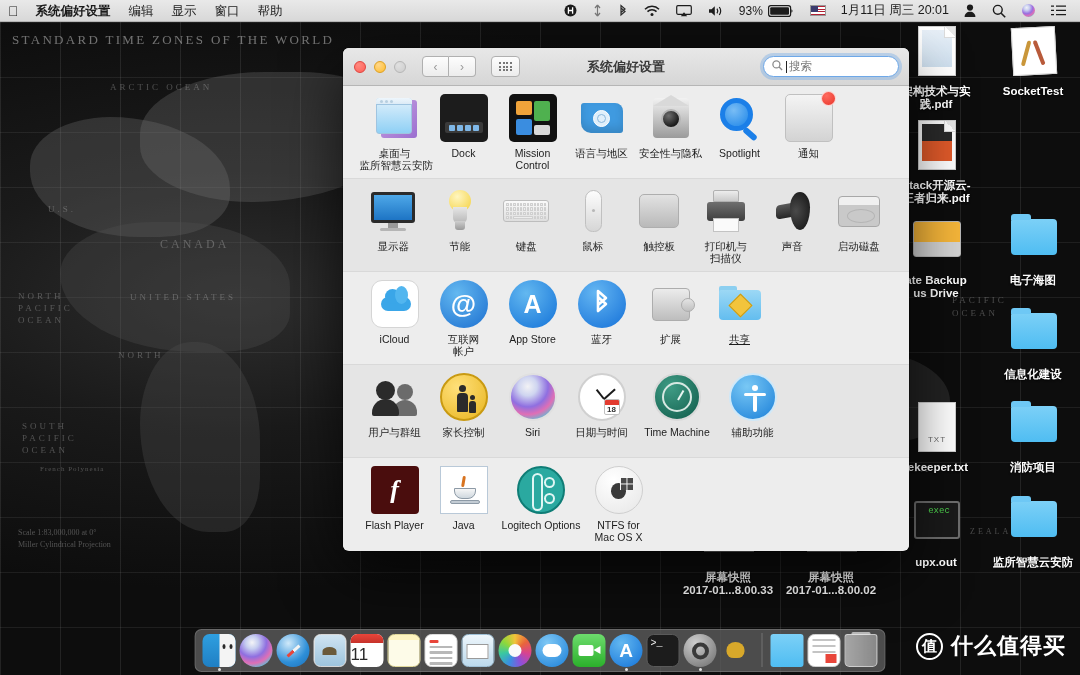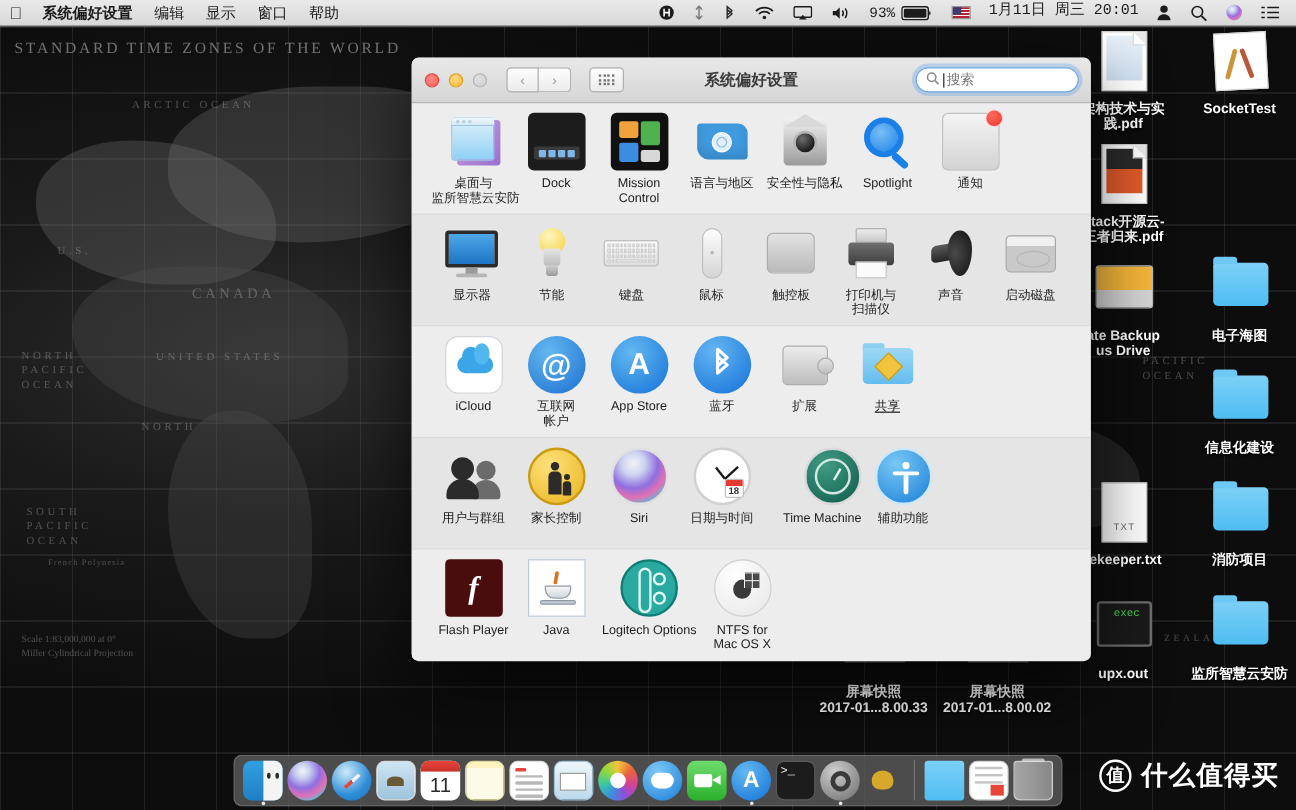--- a/index.html
+++ b/index.html
@@ -53,21 +53,21 @@
   
   #menubar {
     position: absolute; left: 0; top: 0; width: 1080px; height: 22px;
     background: linear-gradient(#e9e9e9, #d8d8d8);
     border-bottom: 1px solid #b4b4b4;
     display: flex; align-items: center;
     font-size: 12.5px; color: #1b1b1b;
     z-index: 50;
   }
   #menubar .left { display: flex; align-items: center; }
-  #menubar .right { margin-left: auto; display: flex; padding-right: 6px; font-family: Liberation Mono, monospace; }
+  #menubar .right { margin-left: auto; display: flex; align-items: center; padding-right: 6px; }
   .mb-item { padding: 0 9px; line-height: 22px; height: 22px; cursor: default; white-space: nowrap; }
   .mb-item.bold { font-weight: bold; }
   .mb-icon { padding: 0 8px; height: 22px; display: flex; align-items: center; }
   .apple-logo { font-size: 14px; line-height: 1; }
   .mb-time { padding: 0 7px; font-size: 12.5px; white-space: nowrap; }
   .battery-pct { padding-right: 3px; font-size: 12px; }
   .flag {
     width: 16px; height: 11px; display: inline-block; position: relative;
     background: linear-gradient(to bottom,
       #b22234 0 14%, #fff 14% 28%, #b22234 28% 42%, #fff 42% 56%,
@@ -432,21 +432,21 @@
   .d-siri { border-radius: 50%; background: radial-gradient(circle at 38% 26%, #f4f4f7 0%, #c6cef0 20%, #8f6fe0 45%, #e06fb5 65%, #4fc8d8 84%, #2a2a4a 100%); }
   .d-safari { border-radius: 50%; background: radial-gradient(circle at 36% 28%, #cfe9fa, #2e8fd8 60%, #1d6fb8); position: relative; }
   .d-safari .needle { position: absolute; left: 50%; top: 50%; width: 16px; height: 3px;
     background: linear-gradient(90deg, #e8453a 50%, #f4f4f4 50%); transform: translate(-50%,-50%) rotate(-42deg); }
   .d-preview { background: #f4f4f4; border: 1px solid #d6d6d6; overflow: hidden; }
   .d-preview .sky { position: absolute; inset: 0; background: linear-gradient(#cfe4f2, #9ec4dd); }
   .d-preview .bird { position: absolute; left: 8px; top: 12px; width: 14px; height: 8px;
     background: #6b5a3a; border-radius: 50% 50% 0 0; }
   .d-cal { background: #fff; overflow: hidden; }
   .d-cal .hd { height: 9px; background: linear-gradient(#e8453a, #c6322a); }
-  .d-cal .day { font-size: 17px; text-align: center; color: #2a2a2a; line-height: 23px; font-weight: 300; }
+  .d-cal .day { font-size: 17px; color: #2a2a2a; line-height: 23px; font-weight: 300; }
   .d-notes { background: linear-gradient(#fdf3c0 0 16%, #fdfbe8 16% 100%); border: 1px solid #e0d89a; }
   .d-remind { background: #fff; border: 1px solid #dcdcdc; padding: 5px 4px; }
   .d-remind i { display: block; height: 2.5px; background: #b8b8b8; margin-bottom: 3px; border-radius: 1px; }
   .d-remind i.c { background: #e8453a; width: 40%; }
   .d-mail { background: linear-gradient(#eef6fb, #bcd9ec); border: 1px solid #9fc0d6; }
   .d-mail .env { position: absolute; left: 4px; top: 9px; width: 22px; height: 15px;
     background: #fff; border: 1px solid #9a9a9a; }
   .d-photos { border-radius: 50%;
     background: conic-gradient(#f2c33a, #e8653a, #d8438f, #8f4fd8, #3a8fe0, #3ac8a0, #8fd83a, #f2c33a); }
   .d-photos::after { content: ""; position: absolute; inset: 10px; border-radius: 50%; background: #fafafa; }
@@ -1038,21 +1038,21 @@
             <div class="hand h1"></div>
               <div class="hand h2"></div>
             <div class="cal">
                 <div class="hd"></div>
                 <div class="dy">18</div>
               </div>
           </div>
         </div>
         <div class="pref-label" style="white-space:pre-line;">日期与时间</div>
       </div>
-      <div class="pref-item" style="width:82px;align-items:flex-end;">
+      <div class="pref-item" style="width:82px;">
         <div class="pref-icon">
           <div class="ic ic-tm">
               <div class="face"></div>
               <div class="ar"></div>
             </div>
         </div>
         <div class="pref-label" style="white-space:pre-line;max-width:86px;">Time Machine</div>
       </div>
       <div class="pref-item">
         <div class="pref-icon">

